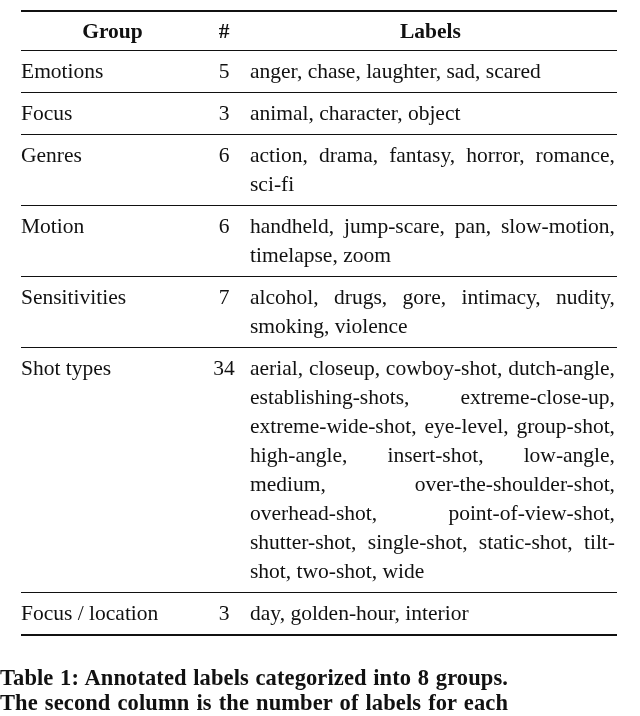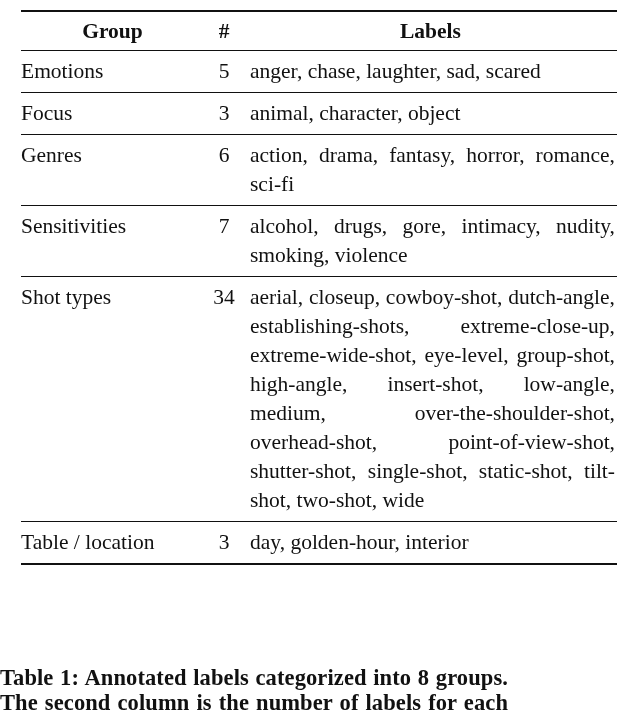--- a/index.html
+++ b/index.html
@@ -104,31 +104,36 @@
         <td class="group">Focus</td>
         <td class="num">3</td>
         <td class="labels">animal, character, object</td>
       </tr>
       <tr>
         <td class="group">Genres</td>
         <td class="num">6</td>
         <td class="labels">action, drama, fantasy, horror, ro­mance, sci-fi</td>
       </tr>
       <tr>
+        <td class="group">Motion</td>
+        <td class="num">6</td>
+        <td class="labels">handheld, jump-scare, pan, slow-motion, timelapse, zoom</td>
+      </tr>
+      <tr>
         <td class="group">Sensitivities</td>
         <td class="num">7</td>
         <td class="labels">alcohol, drugs, gore, intimacy, nudity, smoking, violence</td>
       </tr>
       <tr>
         <td class="group">Shot types</td>
         <td class="num">34</td>
         <td class="labels">aerial, closeup, cowboy-shot, dutch-angle, establishing-shots, extreme-close-up, extreme-wide-shot, eye-level, group-shot, high-angle, insert-shot, low-angle, medium, over-the-shoulder-shot, overhead-shot, point-of-view-shot, shutter-shot, single-shot, static-shot, tilt-shot, two-shot, wide</td>
       </tr>
       <tr>
-        <td class="group">Table / location</td>
+        <td class="group">Focus / location</td>
         <td class="num">3</td>
         <td class="labels">day, golden-hour, interior</td>
       </tr>
     </tbody>
   </table>
 </div>
 
 <div class="caption">Table 1: Annotated labels categorized into 8 groups. The sec­ond column is the number of labels for each group.</div>
 
 </body></html>

